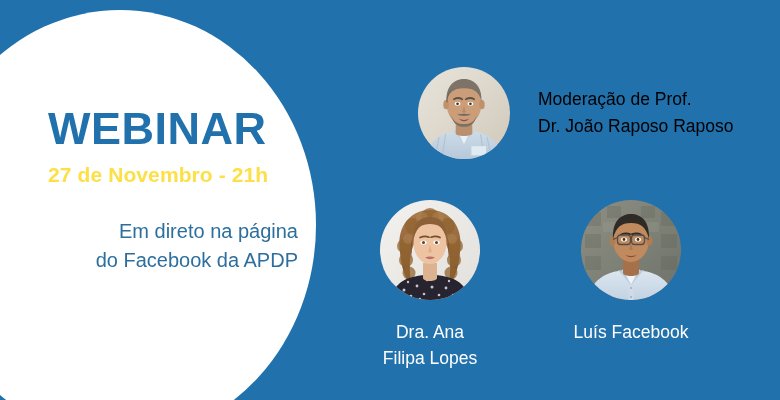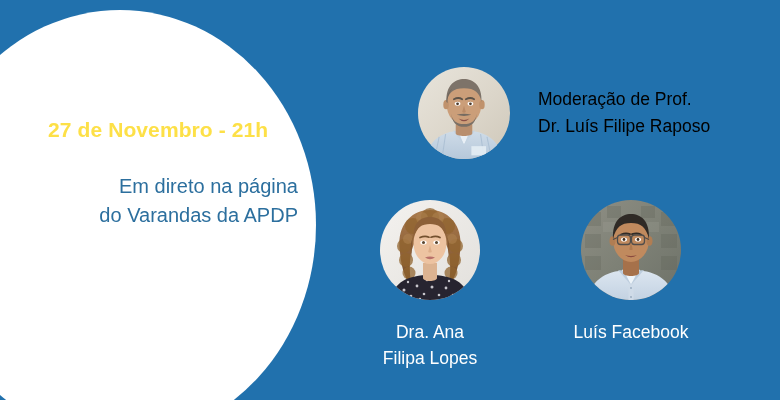--- a/index.html
+++ b/index.html
@@ -115,24 +115,25 @@
   .avatar svg { display: block; width: 100%; height: 100%; }
 </style>
 </head>
 <body>
 
 <div id="poster">
 
   <div class="white-blob"></div>
 
   <div class="left-copy">
+    <div class="headline">WEBINAR</div>
     <div class="subhead">27 de Novembro - 21h</div>
     <div class="blurb">
       <span class="bl-line">Em direto na página</span>
-      <span class="bl-line">do Varandas da APDP</span>
+      <span class="bl-line">do Facebook da APDP</span>
     </div>
   </div>
 
   <div class="moderator-row">
     <div class="avatar moderator">
       <svg viewBox="0 0 100 100" preserveAspectRatio="xMidYMid slice" aria-hidden="true">
         <defs>
           <linearGradient id="mbg" x1="0" y1="0" x2="1" y2="1">
             <stop offset="0%" stop-color="#e8e4db"></stop>
             <stop offset="55%" stop-color="#dcd6ca"></stop>
@@ -180,21 +181,21 @@
 
         <path d="M50 42 L48 49 q2 1.4 4 0 Z" fill="#b98a66"></path>
 
         <path d="M42 52 q8 -2.5 16 0 q-8 2.5 -16 0 Z" fill="#756b61"></path>
         <path d="M36 48 C36 60 42 65 50 65 C58 65 64 60 64 48 C64 58 58 62 50 62 C42 62 36 58 36 48 Z" fill="#7a7066"></path>
         <path d="M44 56 q6 3 12 0 q-6 6 -12 0 Z" fill="#8a4f46"></path>
       </svg>
     </div>
     <div class="moderator-text">
       <span class="mt-line">Moderação de Prof.</span>
-      <span class="mt-line">Dr. Luís Filipe Raposo</span>
+      <span class="mt-line">Dr. João Raposo Raposo</span>
     </div>
   </div>
 
   <div class="speaker left-speaker">
     <div class="avatar speaker-av">
       <svg viewBox="0 0 100 100" preserveAspectRatio="xMidYMid slice" aria-hidden="true">
         <defs>
           <linearGradient id="abg" x1="0" y1="0" x2="1" y2="1">
             <stop offset="0%" stop-color="#f4f2ef"></stop>
             <stop offset="100%" stop-color="#e2e0dc"></stop>

